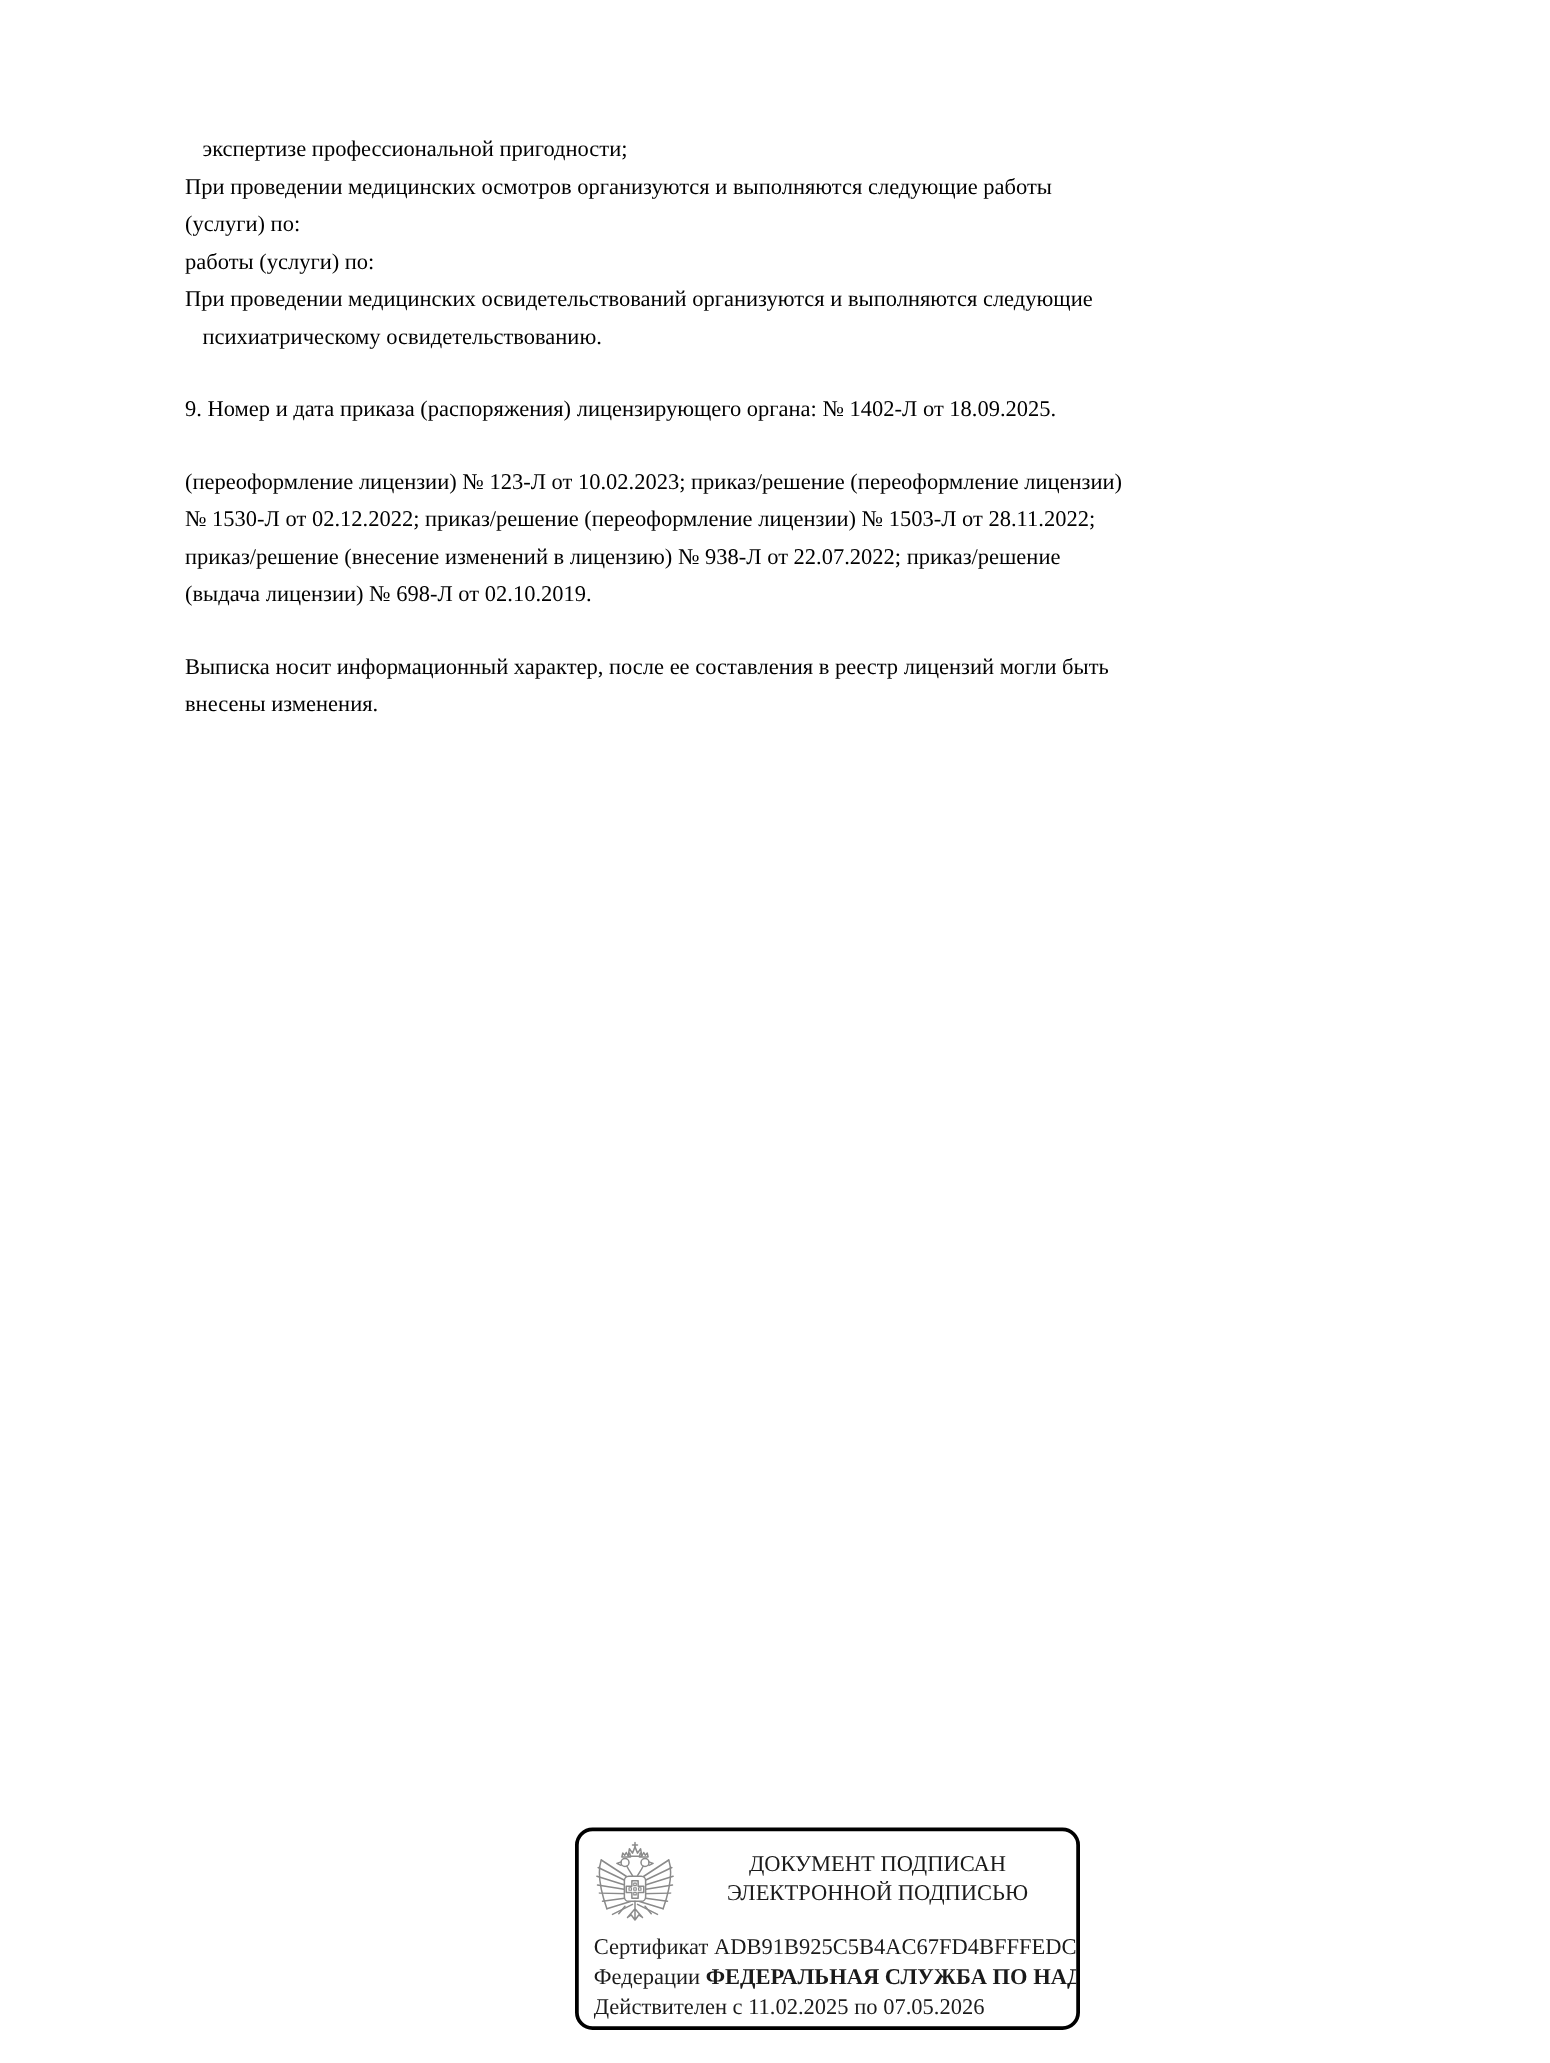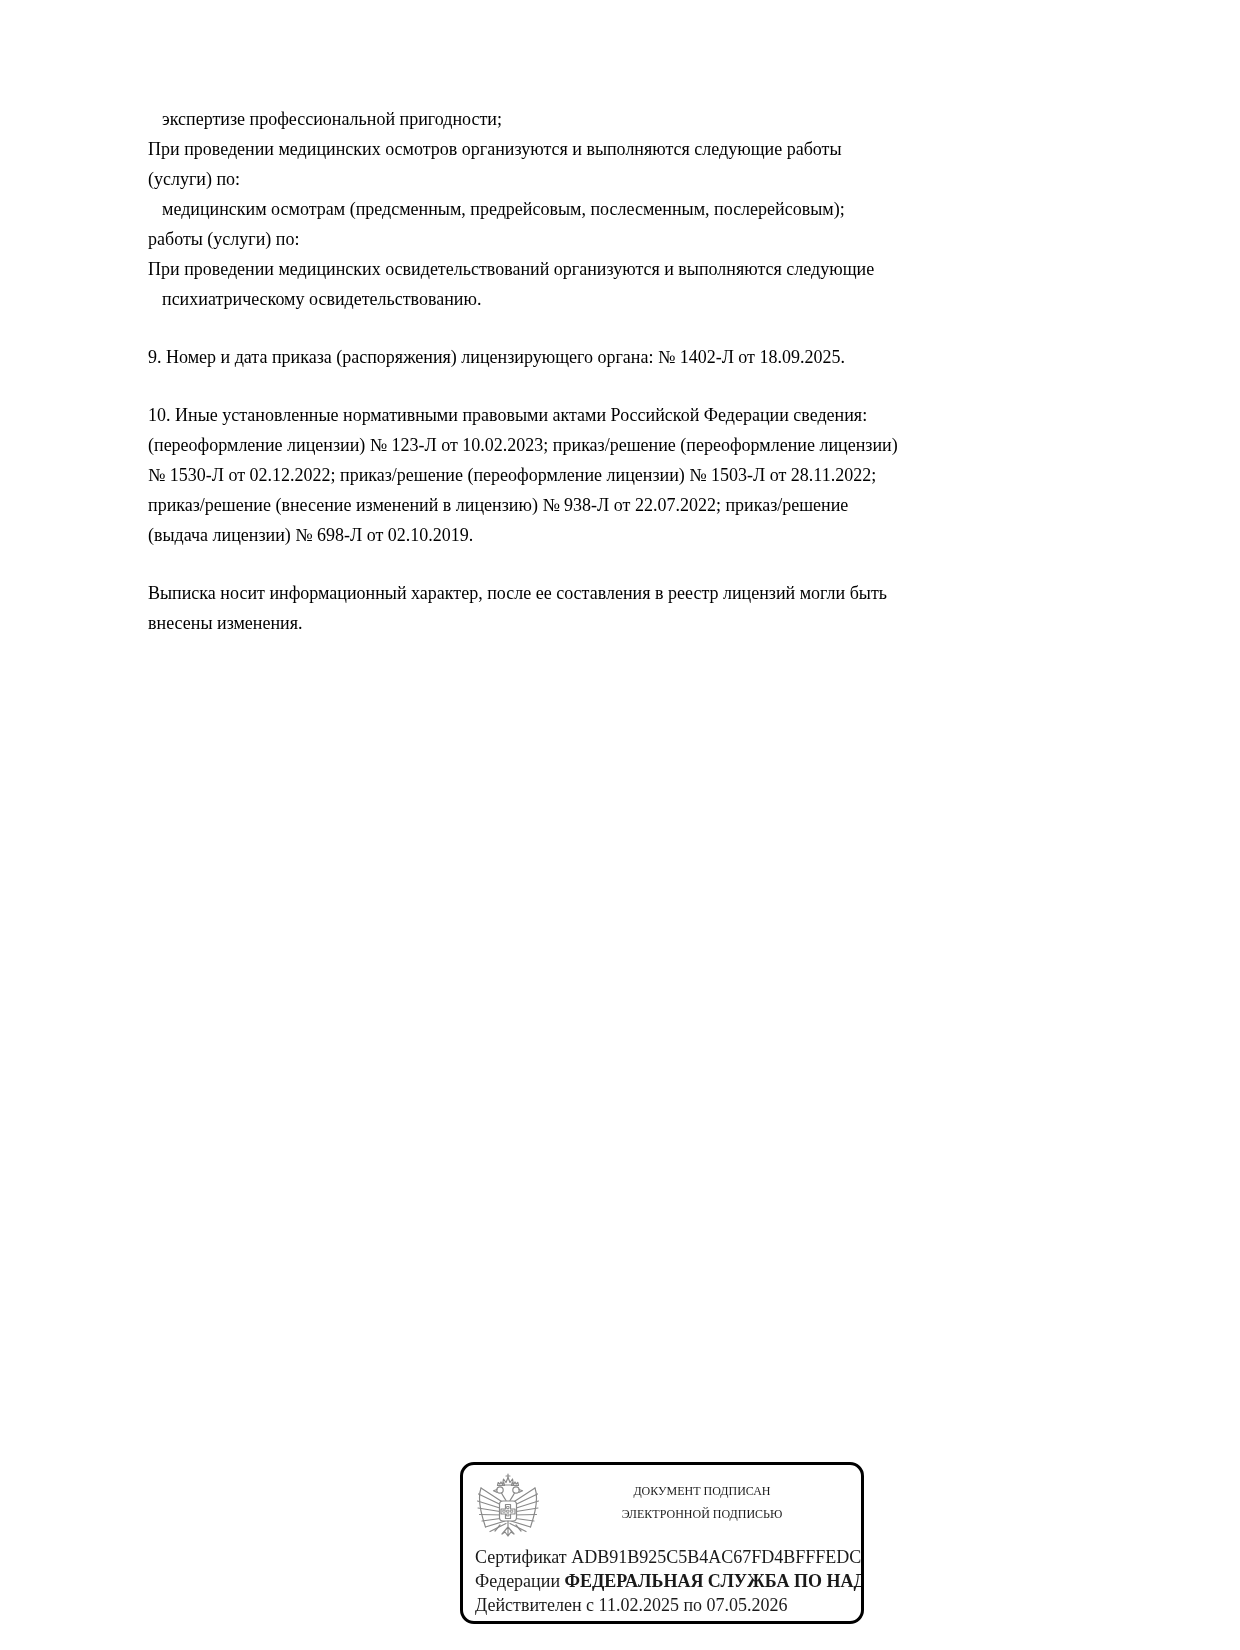--- a/index.html
+++ b/index.html
@@ -53,21 +53,21 @@
     top: 8px;
     width: 64px;
     height: 72px;
   }
   .stamp-title {
     position: absolute;
     left: 86px;
     right: 6px;
     top: 15px;
     text-align: center;
-    font-size: 12px;
+    font-size: 18px;
     line-height: 23px;
     color: #1a1a1a;
     white-space: nowrap;
   }
   .stamp-info {
     position: absolute;
     left: 12px;
     top: 80px;
     right: 0;
     font-size: 18px;
@@ -80,30 +80,28 @@
 </head>
 <body>
 
 <div class="page">
 
   <div class="body-text">
       <div class="paragraph">
         <div class="line indent">экспертизе профессиональной пригодности;</div>
         <div class="line">При проведении медицинских осмотров организуются и выполняются следующие работы</div>
         <div class="line">(услуги) по:</div>
-        <div class="line indent">медицинским осмотрам (предсменным, предрейсовым, послесменным, послерейсовым);</div>
         <div class="line">работы (услуги) по:</div>
         <div class="line">При проведении медицинских освидетельствований организуются и выполняются следующие</div>
         <div class="line indent">психиатрическому освидетельствованию.</div>
       </div>
       <div class="paragraph">
         <div class="line">9. Номер и дата приказа (распоряжения) лицензирующего органа: № 1402-Л от 18.09.2025.</div>
       </div>
       <div class="paragraph">
-        <div class="line">10. Иные установленные нормативными правовыми актами Российской Федерации сведения:</div>
         <div class="line">(переоформление лицензии) № 123-Л от 10.02.2023; приказ/решение (переоформление лицензии)</div>
         <div class="line">№ 1530-Л от 02.12.2022; приказ/решение (переоформление лицензии) № 1503-Л от 28.11.2022;</div>
         <div class="line">приказ/решение (внесение изменений в лицензию) № 938-Л от 22.07.2022; приказ/решение</div>
         <div class="line">(выдача лицензии) № 698-Л от 02.10.2019.</div>
       </div>
       <div class="paragraph">
         <div class="line">Выписка носит информационный характер, после ее составления в реестр лицензий могли быть</div>
         <div class="line">внесены изменения.</div>
       </div>
     </div>

